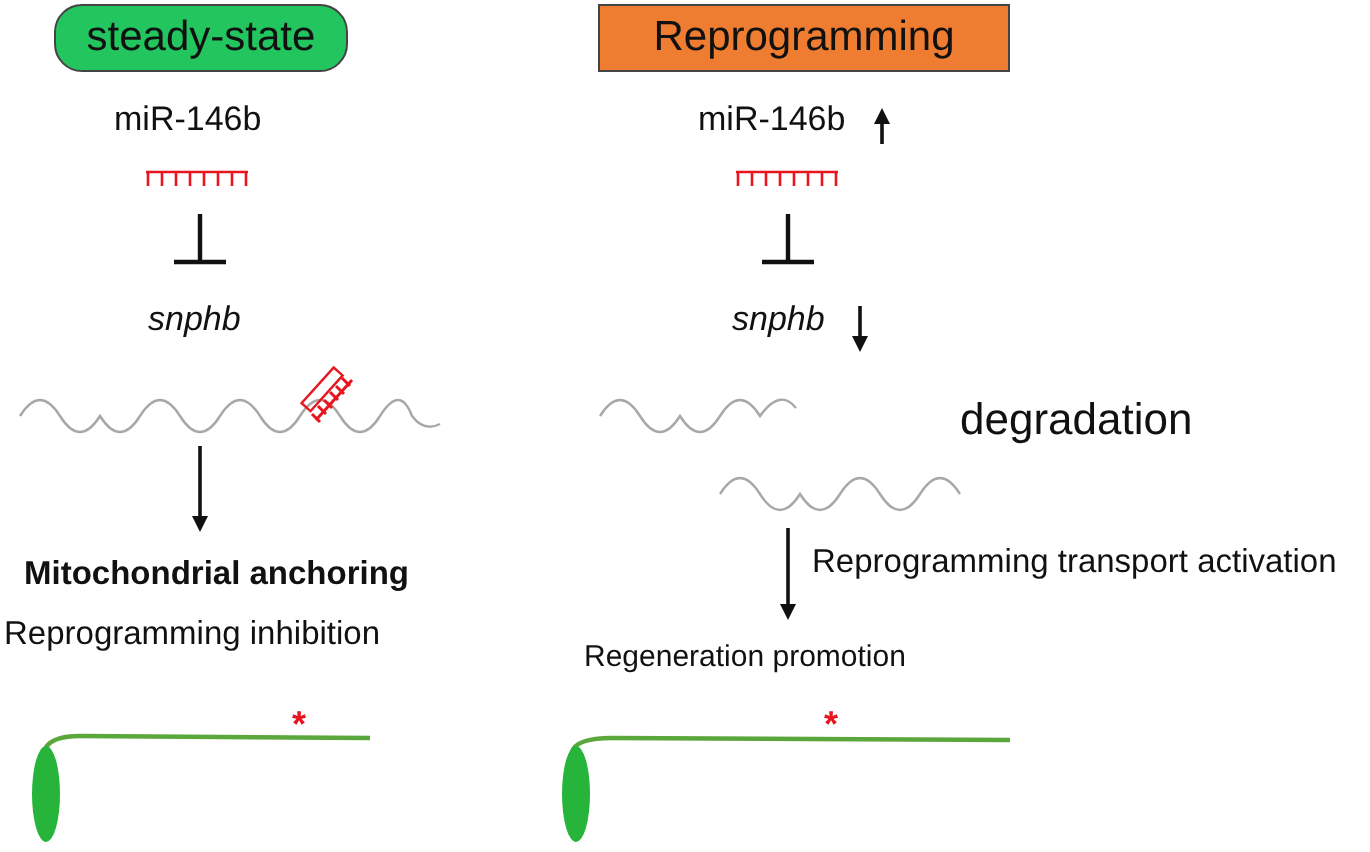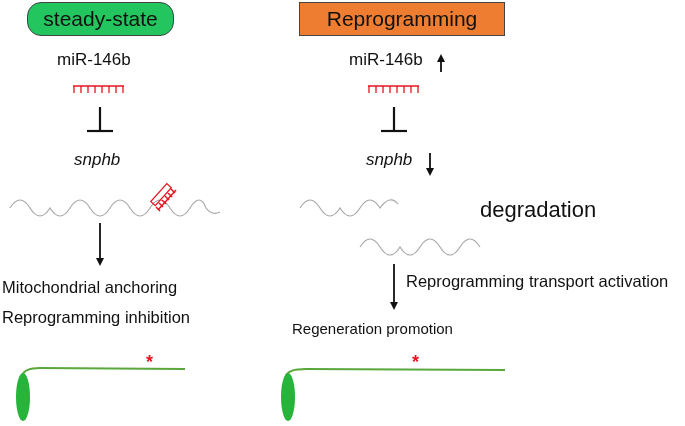--- a/index.html
+++ b/index.html
@@ -12,21 +12,21 @@
   svg.layer { position: absolute; left: 0; top: 0; }
 </style>
 </head>
 <body>
 
 <div class="header-box" style="left:27px; top:2px; width:147px; height:34px; background:#22c55e;border-radius:14px;">
   <span>steady-state</span>
 </div>
 <div class="label" style="left:57px; top:50px; font-size:17px;">miR-146b</div>
 <div class="label italic" style="left:74px; top:150px; font-size:17px;">snphb</div>
-<div class="label" style="left:2px; top:278px; font-size:16.5px;">Mitochondrial anchoring</div>
+<div class="label" style="left:12px; top:278px; font-size:16.5px;font-weight:bold;">Mitochondrial anchoring</div>
 <div class="label" style="left:2px; top:308px; font-size:16.5px;">Reprogramming inhibition</div>
 <div class="label" style="left:146px; top:352px; font-size:18px; color:#e8141e; font-weight:bold;">*</div>
 
 <div class="header-box" style="left:299px; top:2px; width:206px; height:34px; background:#ee7d31;">
   <span>Reprogramming</span>
 </div>
 <div class="label" style="left:349px; top:50px; font-size:17px;">miR-146b</div>
 <div class="label italic" style="left:366px; top:150px; font-size:17px;">snphb</div>
 <div class="label" style="left:480px; top:197px; font-size:22px;">degradation</div>
 <div class="label" style="left:406px; top:272px; font-size:16.5px;">Reprogramming transport activation</div>

